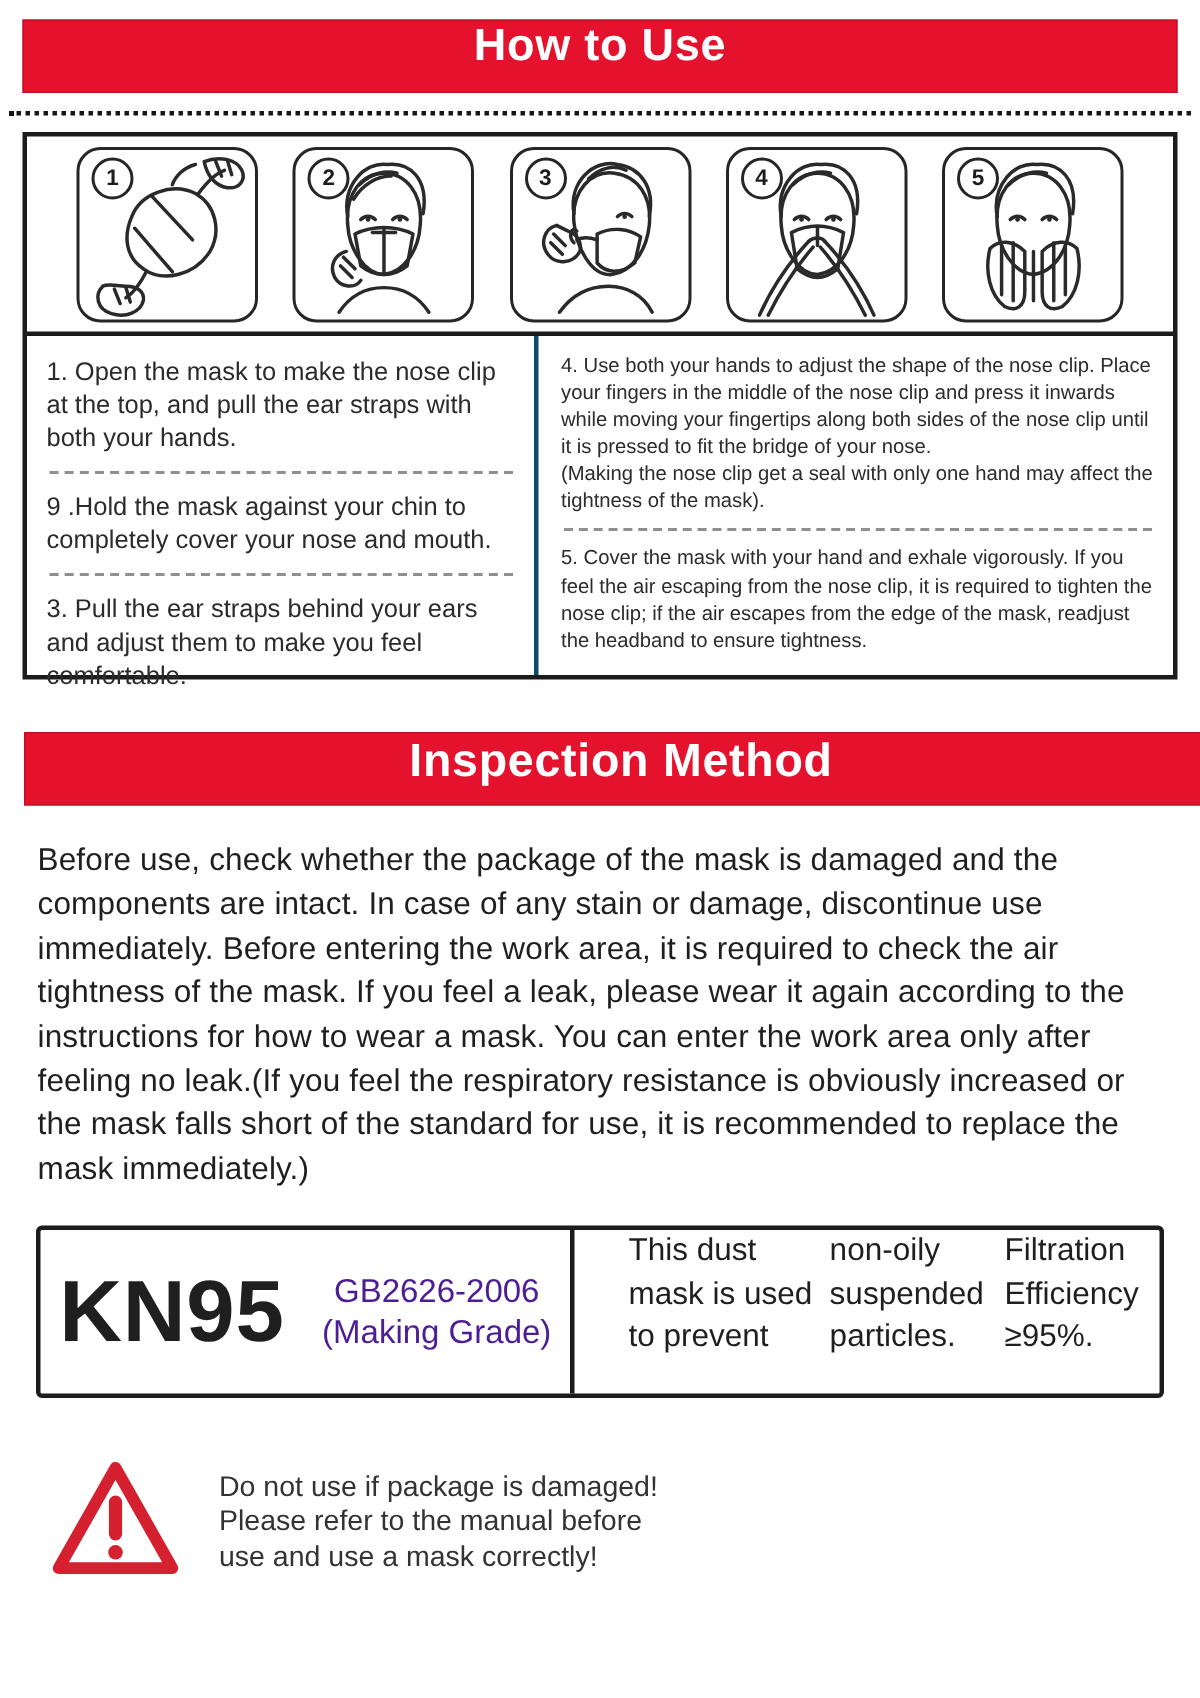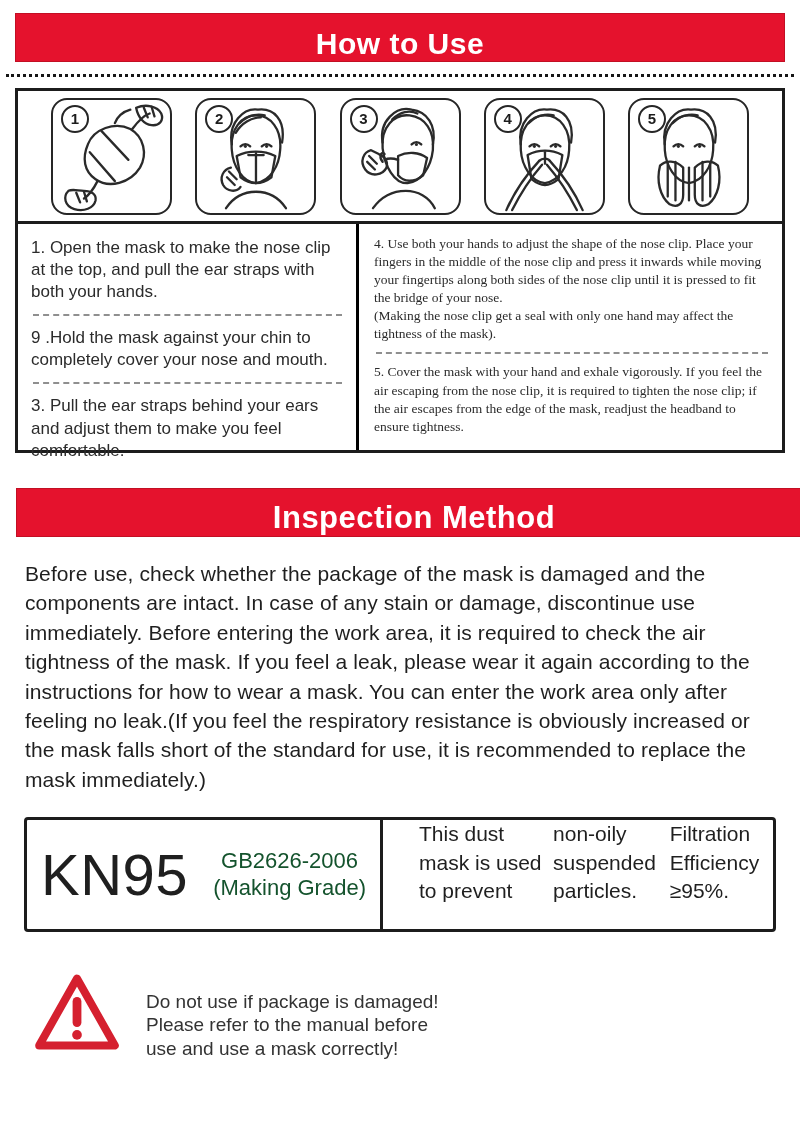--- a/index.html
+++ b/index.html
@@ -12,21 +12,21 @@
     color:#1f1f1f;
     -webkit-font-smoothing:antialiased;
   }
   .abs{position:absolute;}
 
   
   .banner{
     background:#e5122d;
     border:1px solid #c20f24;
     color:#ffffff;
-    display:flex;align-items:flex-end;justify-content:center;
+    display:flex;align-items:flex-start;justify-content:center;
     font-weight:bold;
     box-sizing:border-box;
   }
   .banner1{left:15px;top:13px;width:770px;height:49px;font-size:30px;letter-spacing:0.5px;}
   .banner2{left:16px;top:488px;width:796px;height:49px;font-size:31px;letter-spacing:0.5px;}
 
   .dotted-sep{
     left:6px;top:74px;width:788px;height:0;
     border-top:3px dotted #161616;
   }
@@ -60,28 +60,28 @@
     border:2.5px solid #262626;border-radius:50%;
     display:flex;align-items:center;justify-content:center;
     font-size:15px;font-weight:bold;color:#1c1c1c;
     background:#fff;z-index:2;
   }
   .fig-cell svg{position:absolute;left:0;top:0;width:100%;height:100%;}
 
   .steps-row{flex:1;display:flex;min-height:0;}
   .steps-left{
     flex:0 0 341px;box-sizing:border-box;
-    border-right:3px solid #000000;
+    border-right:3px solid #0c4a6e;
     padding:13px 12px 0 13px;
     font-size:17px;line-height:1.3;color:#2b2b2b;
   }
   .steps-right{
     flex:1;box-sizing:border-box;
     padding:11px 12px 0 15px;
-    font-size:13.5px;line-height:1.34;color:#2b2b2b;font-family:Liberation Serif, serif;
+    font-size:13.5px;line-height:1.34;color:#2b2b2b;
   }
   .steps-left p,.steps-right p{margin:0;white-space:pre-line;}
   .dash-sep{border-top:2px dashed #8f8f8f;margin:11px 2px;}
   .steps-right .dash-sep{margin:9px 2px;}
 
   
   .inspect-p{
     left:25px;top:559px;width:753px;
     font-size:21px;line-height:29.4px;color:#1f1f1f;
     letter-spacing:0.1px;
@@ -92,36 +92,36 @@
     left:24px;top:817px;width:752px;height:115px;
     border:3px solid #1c1c1c;border-radius:4px;
     box-sizing:border-box;
     display:flex;background:#fff;
   }
   .cert-left{
     flex:0 0 356px;box-sizing:border-box;
     border-right:3px solid #1c1c1c;
     display:flex;align-items:center;justify-content:center;gap:25px;
   }
-  .cert-name{font-size:58px;font-weight:normal;color:#1f1f1f;letter-spacing:0.5px;}
-  .cert-codes{text-align:center;font-size:22px;line-height:1.22;color:#14532d;}
+  .cert-name{font-size:58px;font-weight:bold;color:#1f1f1f;letter-spacing:0.5px;}
+  .cert-codes{text-align:center;font-size:22px;line-height:1.22;color:#4c1d95;}
   .cert-right{
     flex:1;display:flex;flex-direction:row;justify-content:center;
     padding-left:36px;
     font-size:21px;line-height:28.6px;color:#1f1f1f;
   }
 
   
   .warning{
     left:33px;top:966px;
     display:flex;align-items:flex-start;gap:25px;
   }
   .warn-tri{width:88px;height:92px;flex:0 0 88px;}
   .warn-text{
-    margin-top:24px;
+    margin-top:14px;
     font-size:19px;line-height:23.4px;color:#333333;
   }
 
   svg.lineart path,svg.lineart circle{stroke:#2a2a2a;stroke-width:2.4;fill:none;stroke-linecap:round;stroke-linejoin:round;}
   svg.lineart .dot{fill:#2a2a2a;stroke:none;}
 </style>
 </head>
 <body>
 
 <div class="abs banner banner1">

